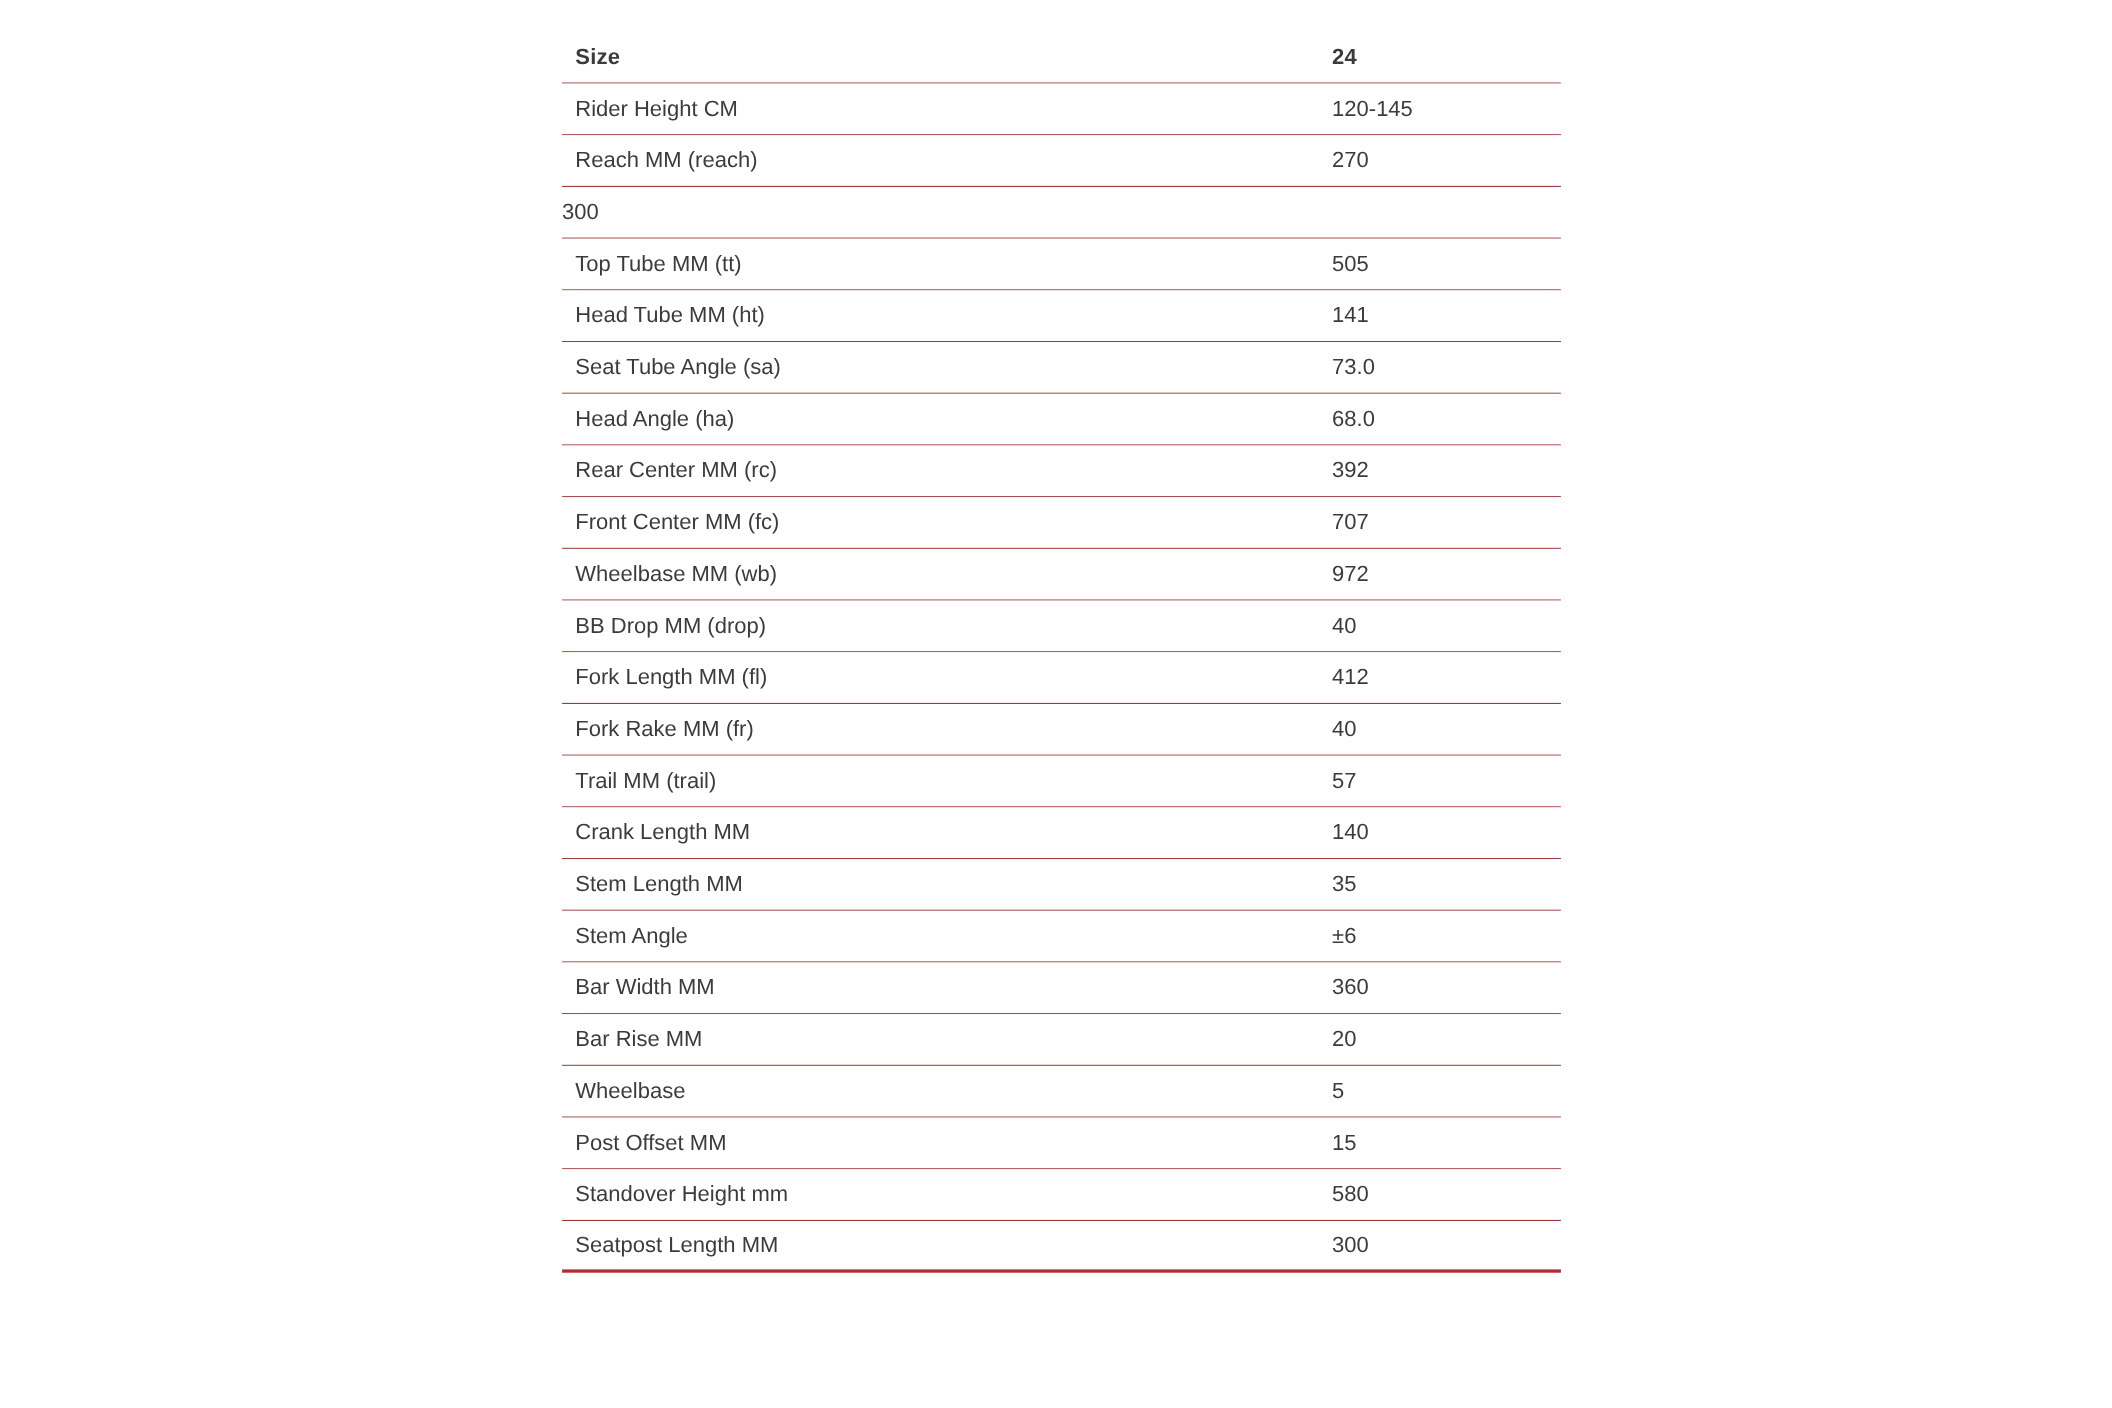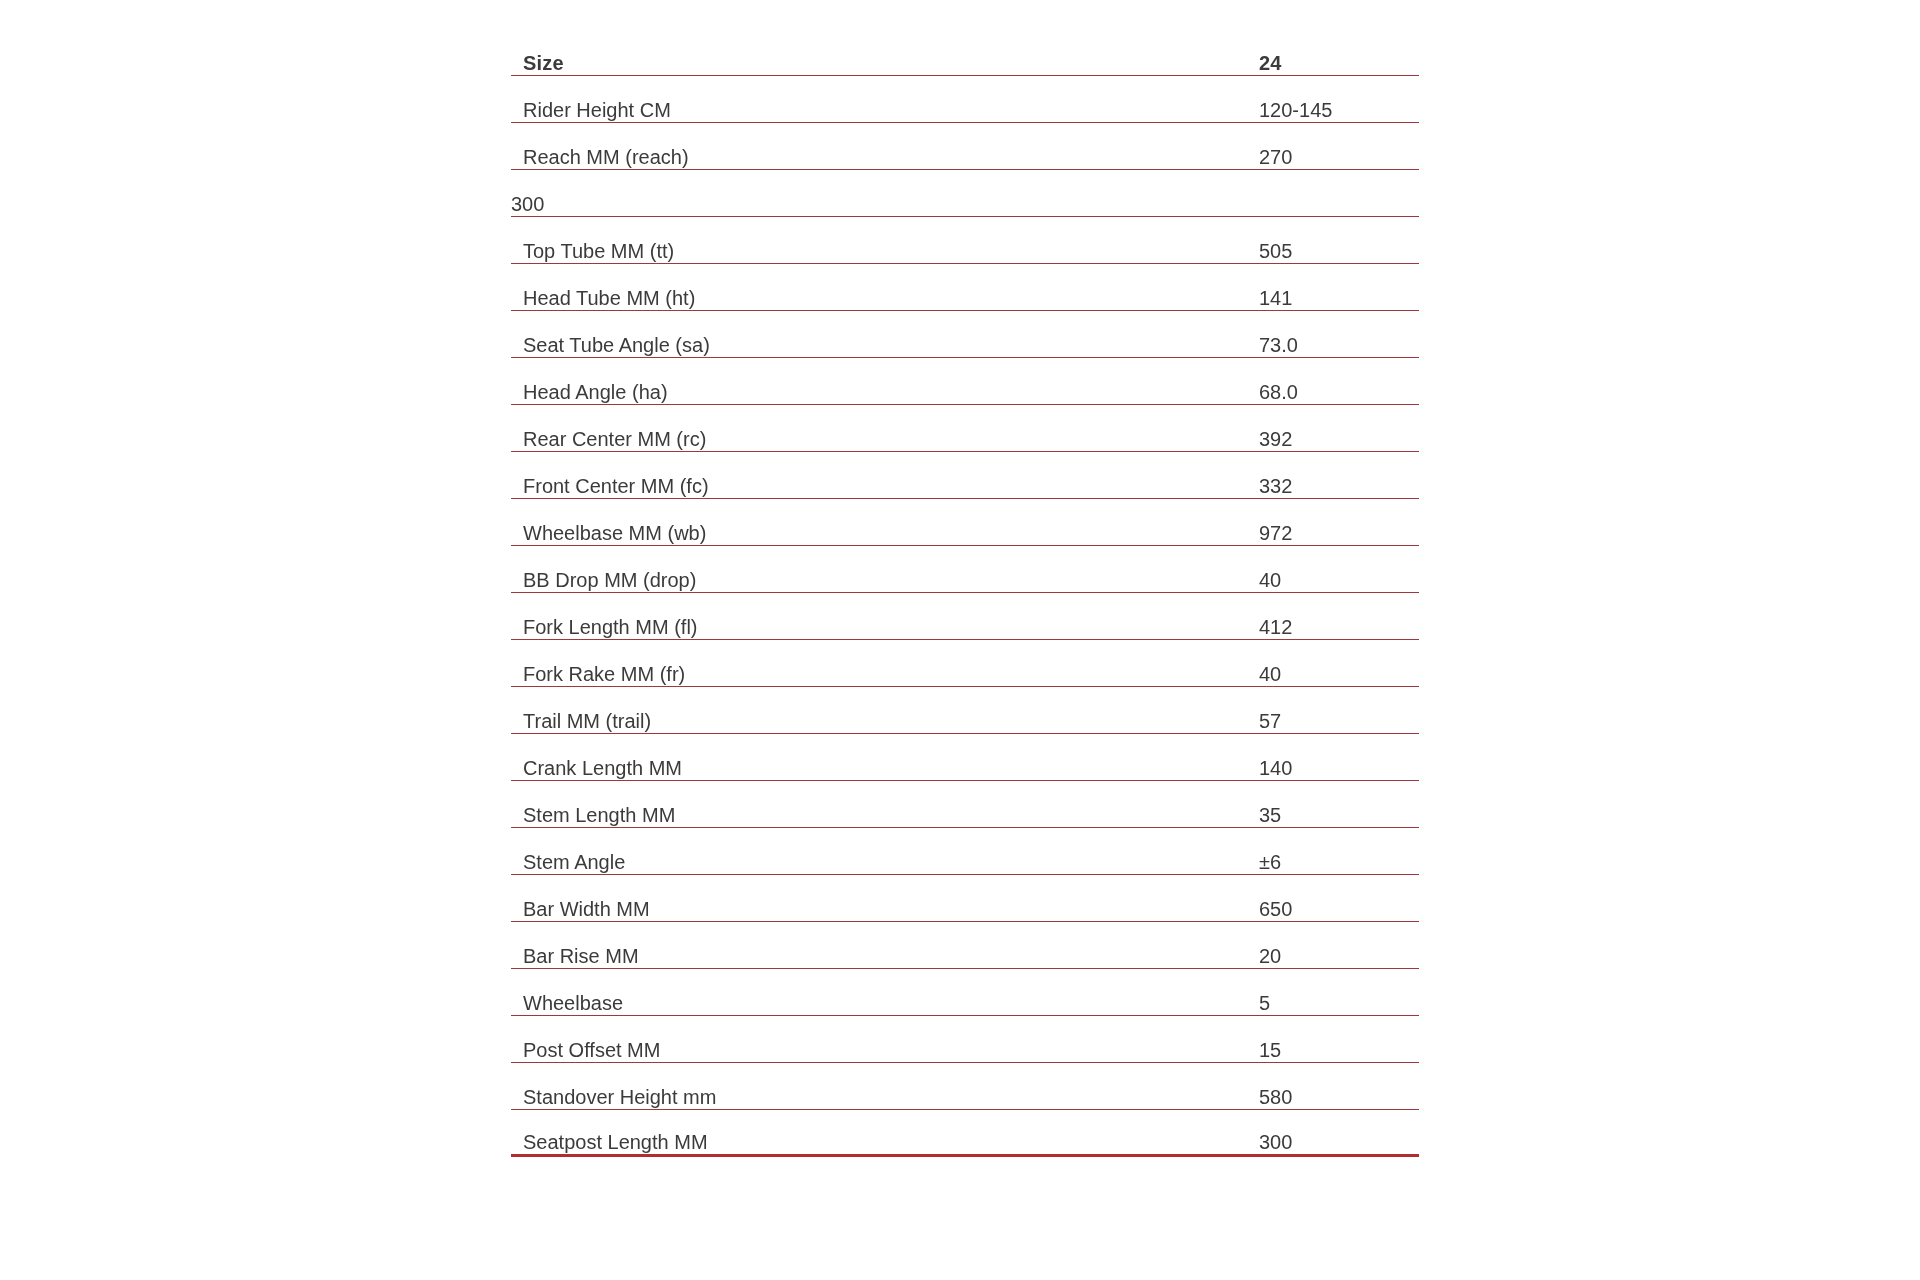--- a/index.html
+++ b/index.html
@@ -18,26 +18,25 @@
   .geo-table {
     position: absolute;
     left: 511px;
     top: 29px;
     width: 908px;
     font-size: 20px;
     color: #3b3b3b;
   }
   .row {
     display: flex;
-    align-items: flex-end;
+    align-items: center;
     height: 47px;
     box-sizing: border-box;
     border-bottom: 1px solid #9d393c;
     background: #ffffff;
-    gap: 48px;
   }
   .row.header {
     font-weight: bold;
     letter-spacing: 0.2px;
   }
   #rows .row:last-child {
     border-bottom-width: 3px;
     border-bottom-color: #b12e30;
   }
   .cell.label {
@@ -86,21 +85,21 @@
       <div class="row">
         <div class="cell label">Head Angle (ha)</div>
         <div class="cell value">68.0</div>
       </div>
       <div class="row">
         <div class="cell label">Rear Center MM (rc)</div>
         <div class="cell value">392</div>
       </div>
       <div class="row">
         <div class="cell label">Front Center MM (fc)</div>
-        <div class="cell value">332</div>
+        <div class="cell value">707</div>
       </div>
       <div class="row">
         <div class="cell label">Wheelbase MM (wb)</div>
         <div class="cell value">972</div>
       </div>
       <div class="row">
         <div class="cell label">BB Drop MM (drop)</div>
         <div class="cell value">40</div>
       </div>
       <div class="row">
@@ -122,21 +121,21 @@
       <div class="row">
         <div class="cell label">Stem Length MM</div>
         <div class="cell value">35</div>
       </div>
       <div class="row">
         <div class="cell label">Stem Angle</div>
         <div class="cell value">±6</div>
       </div>
       <div class="row">
         <div class="cell label">Bar Width MM</div>
-        <div class="cell value">650</div>
+        <div class="cell value">360</div>
       </div>
       <div class="row">
         <div class="cell label">Bar Rise MM</div>
         <div class="cell value">20</div>
       </div>
       <div class="row">
         <div class="cell label">Wheelbase</div>
         <div class="cell value">5</div>
       </div>
       <div class="row">

